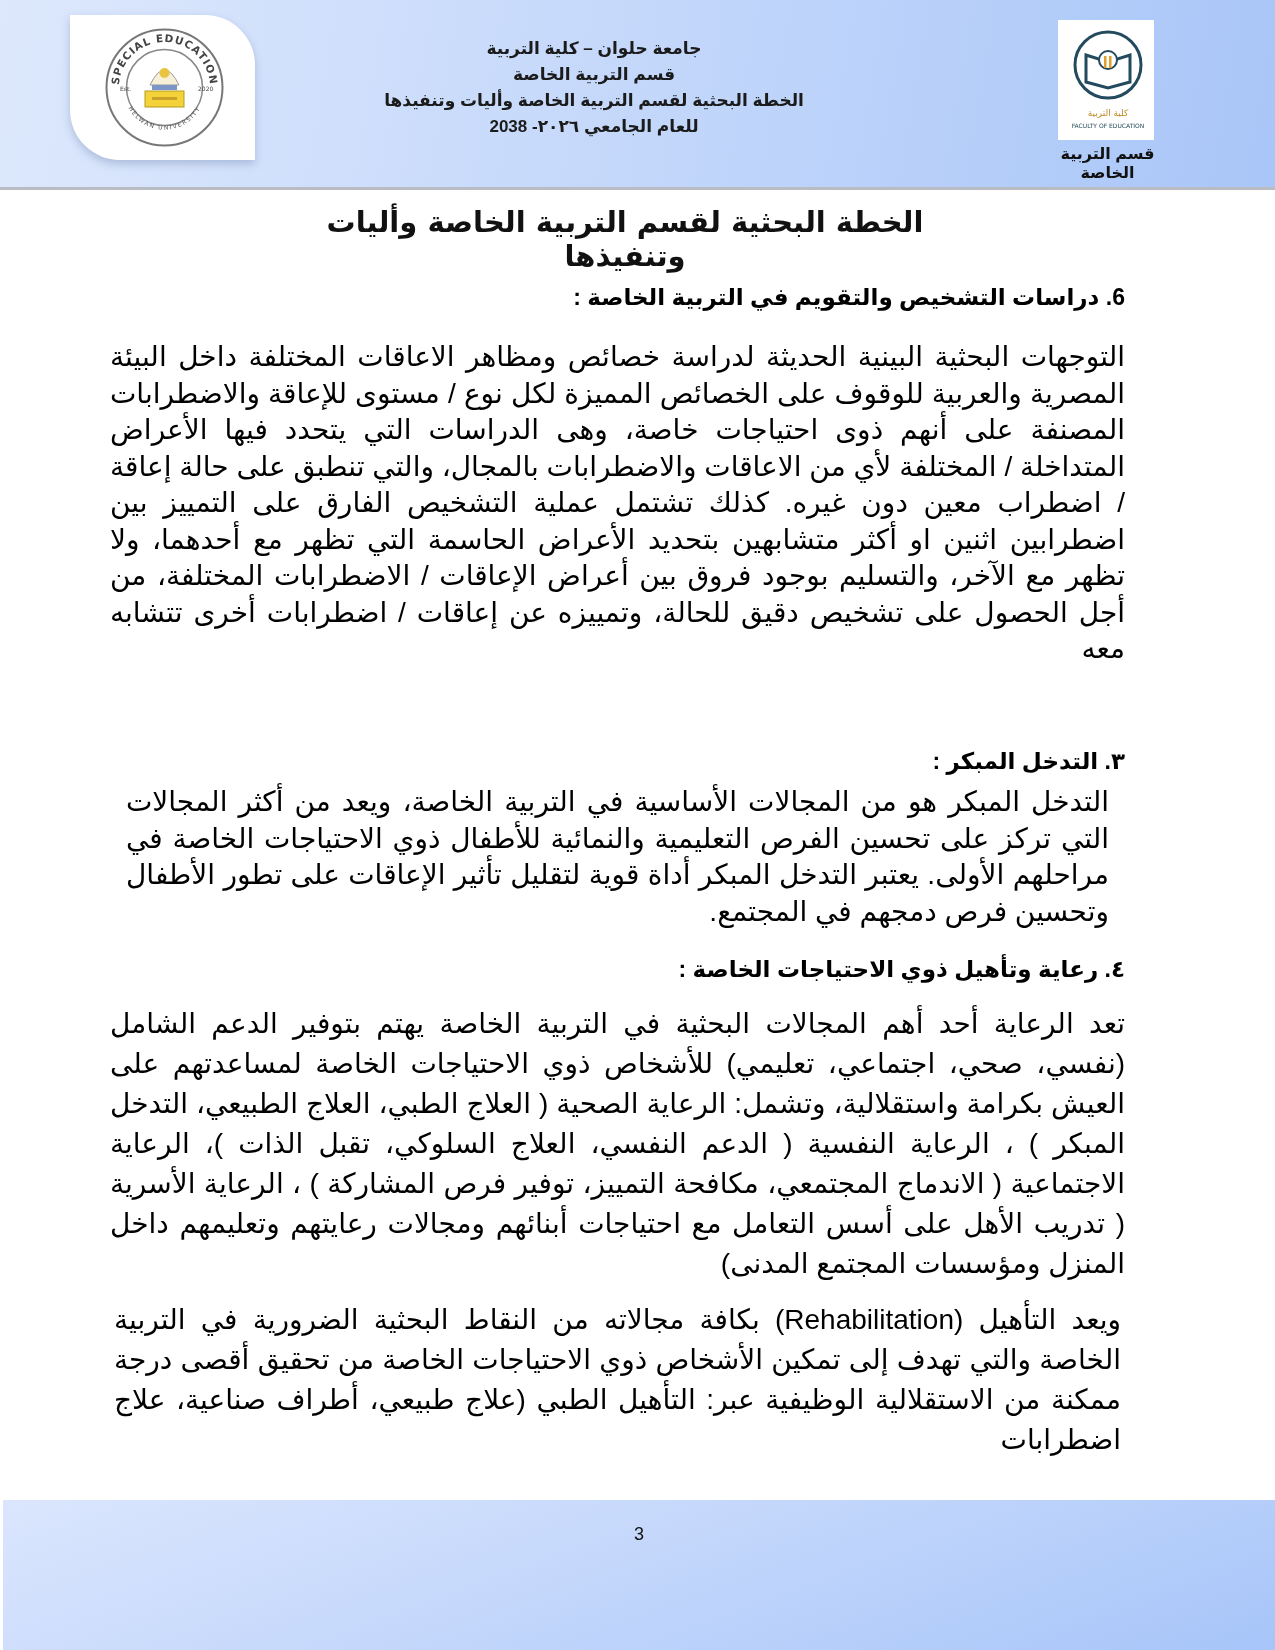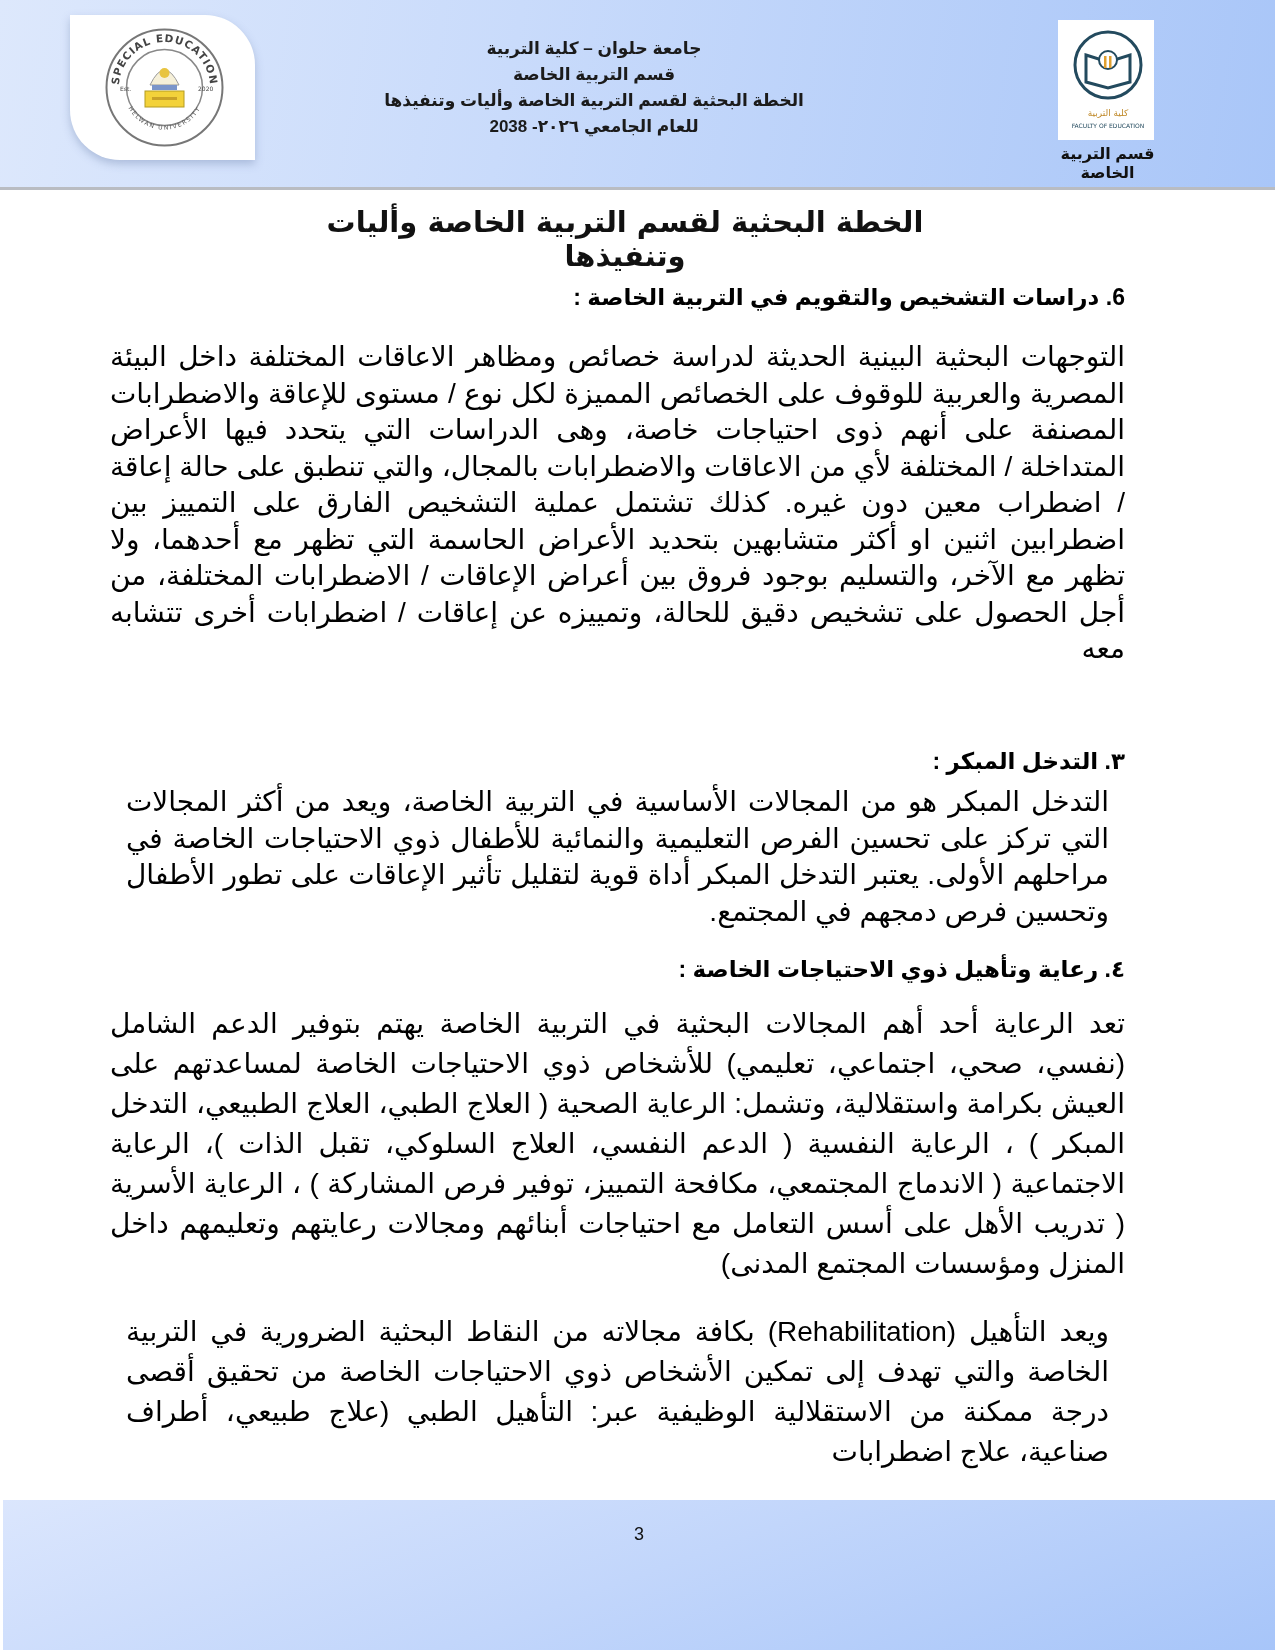--- a/index.html
+++ b/index.html
@@ -132,18 +132,18 @@
   <p class="para" style="margin:16px;">التدخل المبكر هو من المجالات الأساسية في التربية الخاصة، ويعد من أكثر المجالات التي تركز على تحسين الفرص التعليمية والنمائية للأطفال ذوي الاحتياجات الخاصة في مراحلهم الأولى. يعتبر التدخل المبكر أداة قوية لتقليل تأثير الإعاقات على تطور الأطفال وتحسين فرص دمجهم في المجتمع.</p>
 </div>
 
 <div class="content" style="top: 954px;">
   <div class="section-heading">٤. رعاية وتأهيل ذوي الاحتياجات الخاصة :</div>
 </div>
 <div class="content" style="top: 1004px;">
   <p class="para loose" style="margin:0;">تعد الرعاية أحد أهم المجالات البحثية في التربية الخاصة يهتم  بتوفير الدعم الشامل (نفسي، صحي، اجتماعي، تعليمي) للأشخاص ذوي الاحتياجات الخاصة لمساعدتهم على العيش بكرامة واستقلالية، وتشمل: الرعاية الصحية ( العلاج الطبي، العلاج الطبيعي، التدخل المبكر ) ، الرعاية النفسية ( الدعم النفسي، العلاج السلوكي، تقبل الذات )، الرعاية الاجتماعية (  الاندماج المجتمعي، مكافحة التمييز، توفير فرص المشاركة ) ، الرعاية الأسرية ( تدريب الأهل على أسس التعامل مع احتياجات أبنائهم ومجالات رعايتهم وتعليمهم داخل المنزل ومؤسسات المجتمع المدنى)</p>
 </div>
 <div class="content" style="top: 1296px;">
-  <p class="para loose" style="margin:16px;">ويعد التأهيل (Rehabilitation) بكافة مجالاته من النقاط البحثية الضرورية في التربية الخاصة والتي تهدف إلى تمكين الأشخاص ذوي الاحتياجات الخاصة من تحقيق أقصى درجة ممكنة من الاستقلالية الوظيفية عبر: التأهيل الطبي (علاج طبيعي، أطراف صناعية، علاج اضطرابات</p>
+  <p class="para loose" style="margin:4px;">ويعد التأهيل (Rehabilitation) بكافة مجالاته من النقاط البحثية الضرورية في التربية الخاصة والتي تهدف إلى تمكين الأشخاص ذوي الاحتياجات الخاصة من تحقيق أقصى درجة ممكنة من الاستقلالية الوظيفية عبر: التأهيل الطبي (علاج طبيعي، أطراف صناعية، علاج اضطرابات</p>
 </div>
 
 <div class="footer-band">
   <div class="page-number">3</div>
 </div>
 
 </body></html>

